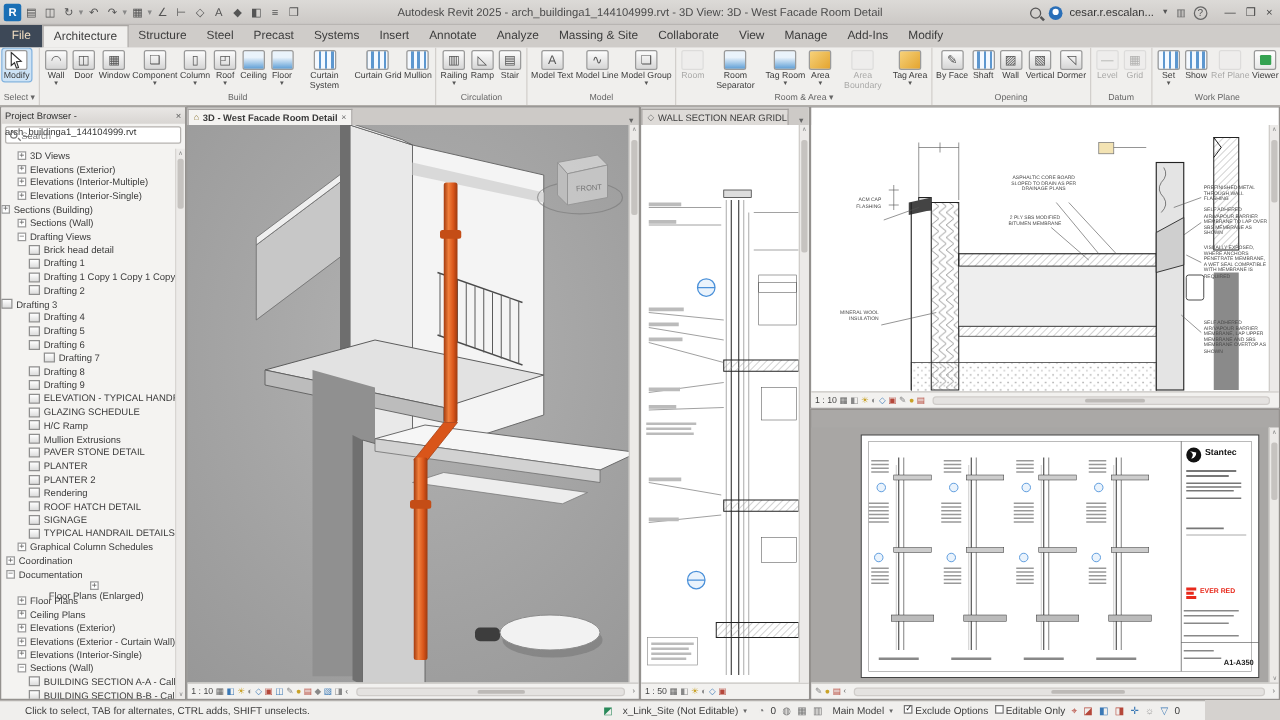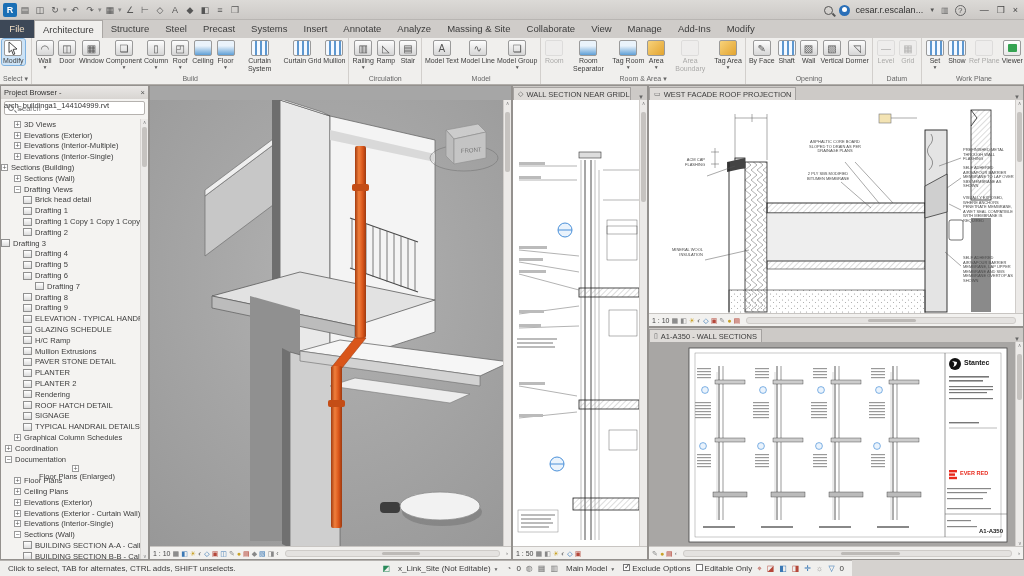--- a/index.html
+++ b/index.html
@@ -82,21 +82,21 @@
   
   #midpanel { left:512px; top:0; width:136px; height:475px; }
   
   #roofpanel { left:648px; top:0; width:376px; height:242px; }
   #sheetpanel { left:648px; top:242px; width:376px; height:233px; background:#aaa8a6; }
 
   .annot { position:absolute; font-size:4px; line-height:1.15; color:#4a4a4a; width:52px; }
   .annot.r { text-align:left; }
 
   
-  #statusbar { position:absolute; left:0; top:560px; width:852px; height:16px; background:#f0efed; border-top:1px solid #b5b2af; display:flex; align-items:center; font-size:8px; color:#3c3c3c; padding:0 8px; gap:6px; }
+  #statusbar { position:absolute; left:0; top:560px; width:964px; height:16px; background:#f0efed; border-top:1px solid #b5b2af; display:flex; align-items:center; font-size:8px; color:#3c3c3c; padding:0 20px; gap:6px; }
   .sb-right { margin-left:auto; display:flex; align-items:center; gap:5px; }
   .sb-drop { display:flex; align-items:center; gap:3px; border:1px solid transparent; padding:0 2px; }
   .sb-chk { width:7px; height:7px; border:1px solid #777; background:#fff; display:inline-block; position:relative; margin-right:2px; }
   .sb-chk.on:after { content:"✓"; position:absolute; left:0px; top:-2px; font-size:7px; color:#222; }
   .sico { font-size:8px; }
 </style>
 </head>
 <body>
 
 <div id="app">
@@ -115,20 +115,21 @@
         <span class="qsep">▾</span>
         <span class="qico">∠</span>
         <span class="qico">⊢</span>
         <span class="qico">◇</span>
         <span class="qico">A</span>
         <span class="qico">◆</span>
         <span class="qico">◧</span>
         <span class="qico">≡</span>
         <span class="qico">❒</span>
       </div>
+    <div class="wtitle">Autodesk Revit 2025 - arch_buildinga1_144104999.rvt - 3D View: 3D - West Facade Room Detail</div>
     <div class="tright">
       <span class="search-glyph"></span>
       <span class="avatar"></span>
       <span>cesar.r.escalan...</span>
       <span style="font-size:6px;color:#555;">▼</span>
       <span class="sico" style="color:#666;">▥</span>
       <span style="width:11px;height:11px;border:1px solid #666;border-radius:50%;font-size:8px;line-height:10px;text-align:center;color:#555;">?</span>
       <span class="winbtns">
         <span>—</span>
         <span>❒</span>
@@ -527,20 +528,28 @@
           </div>
           <div class="trow" style="padding-left: 22px;">
             <span class="tico"></span>
             <span>BUILDING SECTION B-B - Callout</span>
           </div>
         </div>
       <div id="tree-scroll">∧<div class="vthumb" style="top:8px;height:40px;"></div><span style="position:absolute;bottom:0;left:2px;">∨</span></div>
     </div>
 
     <div id="mainview" class="vpanel">
+      <div class="vtabbar">
+        <div class="vtab active">
+          <span class="ticon">⌂</span>
+          <span style="font-weight:bold;font-size:7.5px;">3D - West Facade Room Detail</span>
+          <span class="closex">×</span>
+        </div>
+        <div class="tbar-end">▼</div>
+      </div>
       <div class="vcanvas">
         <svg width="363" height="448" viewBox="0 0 363 448">
           <defs>
             <radialGradient id="bg3d" cx="50%" cy="40%" r="80%">
               <stop offset="0%" stop-color="#b2b2b2"></stop>
                 <stop offset="100%" stop-color="#979797"></stop>
             </radialGradient>
             <linearGradient id="pipeg" x1="0" y1="0" x2="1" y2="0">
               <stop offset="0%" stop-color="#a33b0f"></stop>
                 <stop offset="35%" stop-color="#f07f3c"></stop>
@@ -739,27 +748,20 @@
           <span class="cico" style="color:#888">◧</span>
         <span class="cico" style="color:#c9a227">☀</span>
           <span class="cico" style="color:#888">◐</span>
         <span class="cico" style="color:#3a78b5">◇</span>
           <span class="cico" style="color:#b5473a">▣</span>
       </div>
       <div class="vscroll">∧<div class="vthumb" style="height:90px;"></div></div>
     </div>
 
     <div id="roofpanel" class="vpanel">
-      <div class="vtabbar">
-        <div class="vtab">
-          <span class="ticon" style="color:#666">▭</span>
-          <span>WEST FACADE ROOF PROJECTION</span>
-        </div>
-        <div class="tbar-end">▼</div>
-      </div>
       <div class="vcanvas" style="right:8px;bottom:13px;">
         <svg width="366" height="215" viewBox="0 0 366 215">
           <defs>
             <pattern id="hB" width="4" height="4" patternUnits="userSpaceOnUse" patternTransform="rotate(45)">
               <line x1="0" y1="0" x2="0" y2="4" stroke="#888" stroke-width="0.6"></line>
             </pattern>
             <pattern id="spk" width="6" height="6" patternUnits="userSpaceOnUse">
               <circle cx="1.5" cy="2" r="0.6" fill="#999"></circle>
                 <circle cx="4.5" cy="4.5" r="0.5" fill="#999"></circle>
             </pattern>
@@ -835,27 +837,20 @@
           <span class="cico" style="color:#c9a227">●</span>
         <span class="cico" style="color:#b5473a">▤</span>
         <div class="hscroll">
             <div class="hthumb"></div>
           </div>
       </div>
       <div class="vscroll">∧<div class="vthumb" style="height:50px;"></div></div>
     </div>
 
     <div id="sheetpanel" class="vpanel">
-      <div class="vtabbar">
-        <div class="vtab">
-          <span class="ticon" style="color:#666">▯</span>
-          <span>A1-A350 - WALL SECTIONS</span>
-        </div>
-        <div class="tbar-end">▼</div>
-      </div>
       <div class="vcanvas" style="right:8px; background:#a8a6a4;">
         <svg width="366" height="206" viewBox="0 0 366 206">
           <rect width="366" height="206" fill="#a8a6a4"></rect>
           <rect x="40" y="6" width="318" height="194" fill="#fff" stroke="#444" stroke-width="0.8"></rect>
           <rect x="46" y="11" width="306" height="184" fill="none" stroke="#777" stroke-width="0.4"></rect>
 
           <g id="sheetfigs">
               <g>
                 <line x1="70" y1="24" x2="70" y2="178" stroke="#333" stroke-width="0.8"></line>
                 <line x1="74" y1="24" x2="74" y2="178" stroke="#333" stroke-width="0.5"></line>

